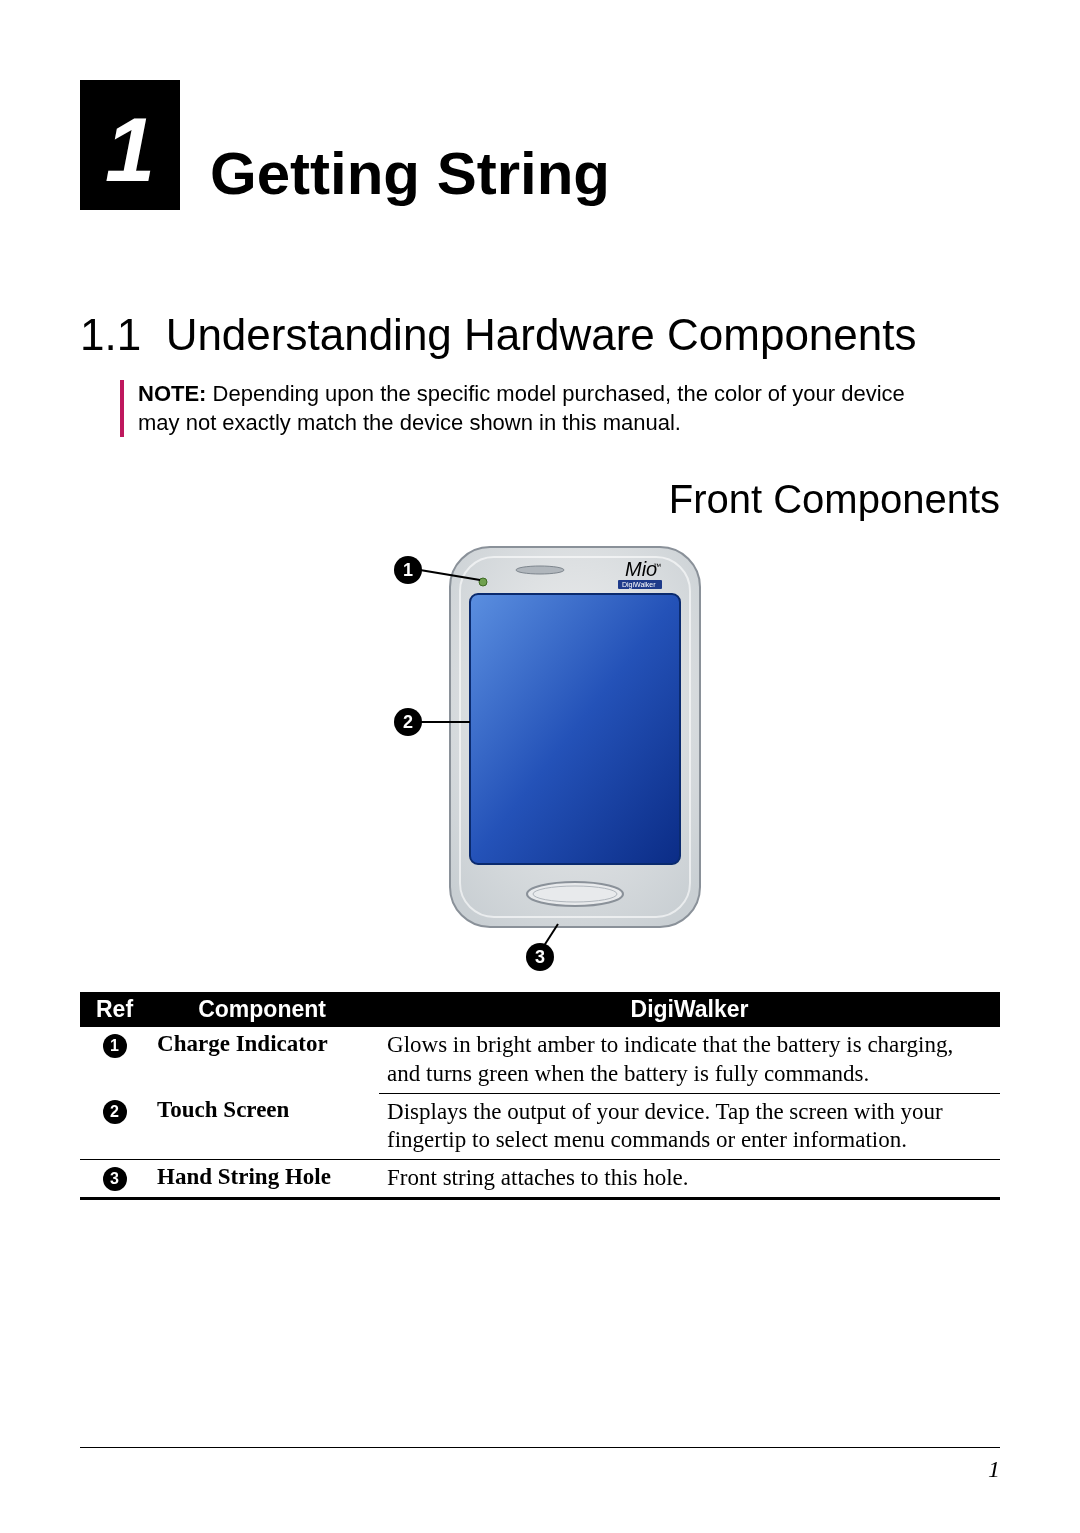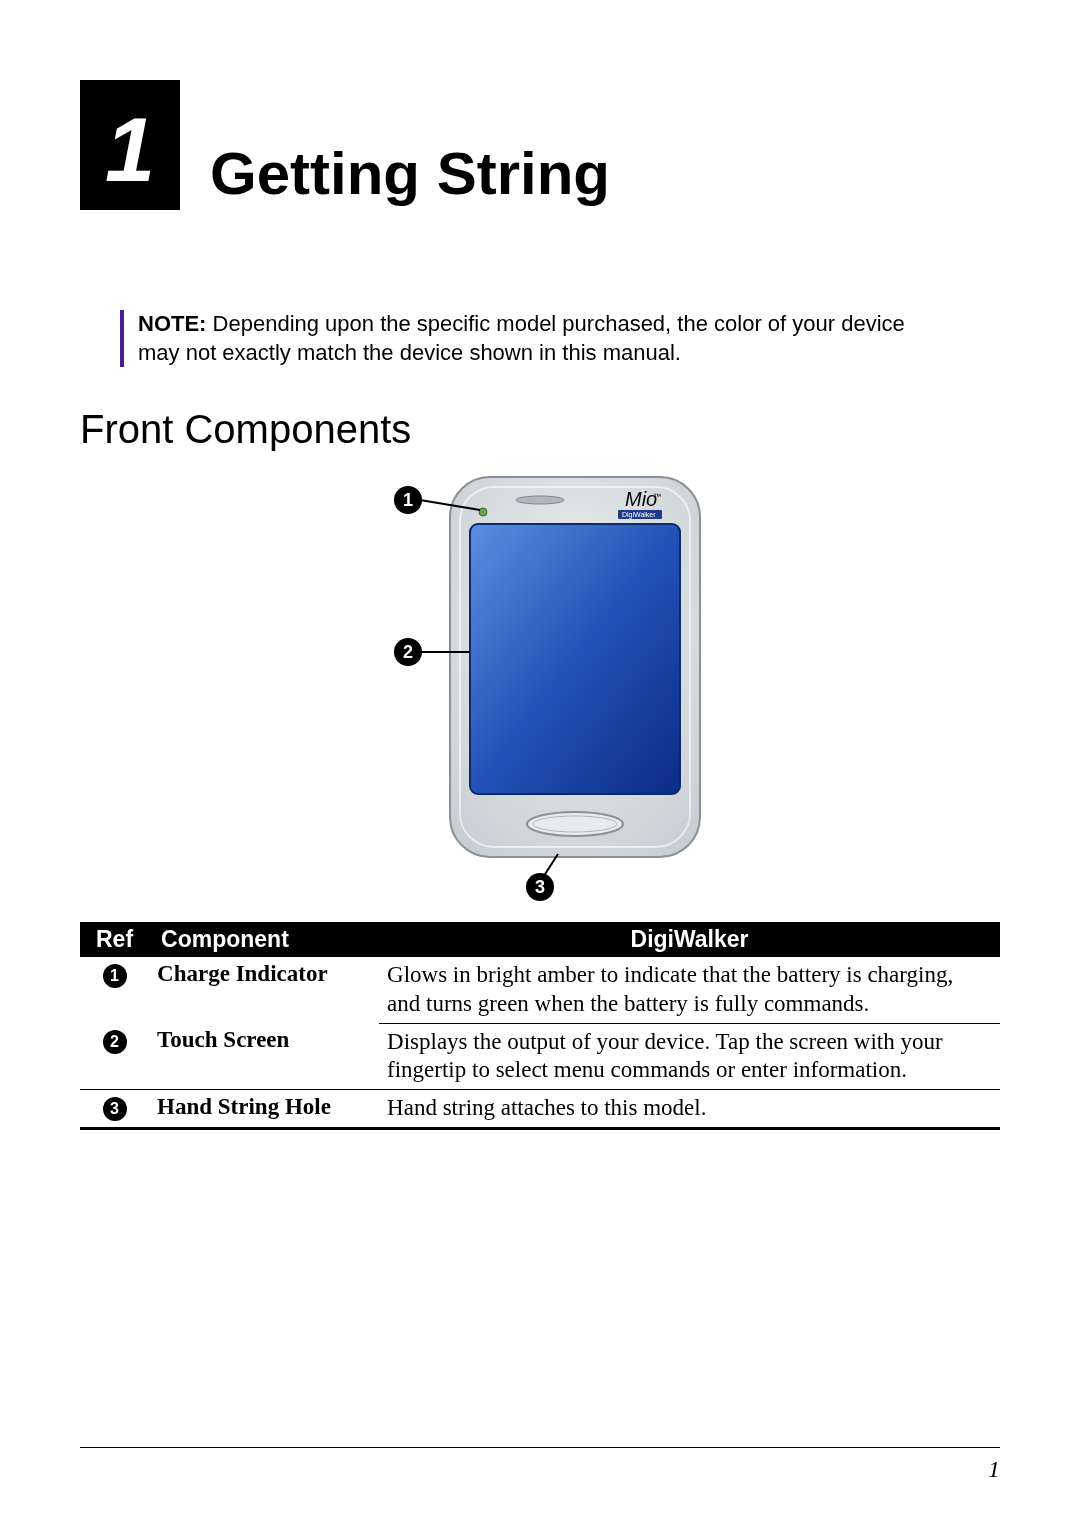--- a/index.html
+++ b/index.html
@@ -44,34 +44,35 @@
     padding-bottom: 6px;
   }
   .section-heading {
     font-family: Arial, Helvetica, sans-serif;
     font-size: 44px;
     font-weight: normal;
     margin-bottom: 20px;
   }
   .note-block {
     margin-left: 40px;
-    border-left: 4px solid #4c1d95;
+    border-left: 4px solid #be185d;
     padding-left: 14px;
     font-family: Arial, Helvetica, sans-serif;
     font-size: 22px;
     line-height: 1.3;
     margin-bottom: 40px;
     max-width: 820px;
   }
   .note-label { font-weight: bold; }
   .subsection-heading {
     font-family: Arial, Helvetica, sans-serif;
     font-size: 40px;
     font-weight: normal;
     margin-bottom: 20px;
+    text-align: right;
   }
   .device-figure {
     display: flex;
     justify-content: center;
     margin-bottom: 20px;
   }
   .device-svg { display: block; }
 
   
   .comp-table {
@@ -82,21 +83,21 @@
   }
   .comp-table thead th {
     background: #000;
     color: #fff;
     font-family: Arial, Helvetica, sans-serif;
     font-weight: bold;
     padding: 4px 16px;
     text-align: center;
   }
   .comp-table thead th.col-ref { width: 60px; }
-  .comp-table thead th.col-comp { width: 230px; text-align: left; padding-left: 12px;}
+  .comp-table thead th.col-comp { width: 230px; text-align: center; padding-left: 12px;}
   .comp-table thead th.col-desc { text-align: center; }
   .comp-table tbody td {
     font-family: "Times New Roman", Times, serif;
     padding: 4px 8px;
     vertical-align: top;
     border-bottom: 1px solid #000;
   }
   .comp-table tbody tr.last td { border-bottom: 3px solid #000; }
   .ref-cell { text-align: center; }
   .ref-circle {
@@ -128,20 +129,23 @@
 </head>
 <body>
 
 <div class="page">
 
   <div class="chapter-heading">
     <div class="chapter-number-box">1</div>
     <div class="chapter-title">Getting String</div>
   </div>
 
+  <div class="section-heading">
+    <span>1.1</span>&nbsp;&nbsp;<span>Understanding Hardware Components</span>
+  </div>
 
   <div class="note-block">
     <span class="note-label">NOTE:</span>
     <span>Depending upon the specific model purchased, the color of your device may not exactly match the device shown in this manual.</span>
   </div>
 
   <div class="subsection-heading">Front Components</div>
 
   <div class="device-figure">
     <svg class="device-svg" width="340" height="430" viewBox="0 0 340 430">
@@ -217,21 +221,21 @@
           <span class="ref-circle">2</span>
         </td>
         <td class="comp-name">Touch Screen</td>
         <td class="desc-cell">Displays the output of your device. Tap the screen with your fingertip to select menu commands or enter information.</td>
       </tr>
       <tr class="last">
         <td class="ref-cell">
           <span class="ref-circle">3</span>
         </td>
         <td class="comp-name">Hand String Hole</td>
-        <td class="desc-cell">Hand string attaches to this model.</td>
+        <td class="desc-cell">Front string attaches to this hole.</td>
       </tr>
     </tbody>
   </table>
 
   <div class="page-footer">
     <span>1</span>
   </div>
 
 </div>
 

